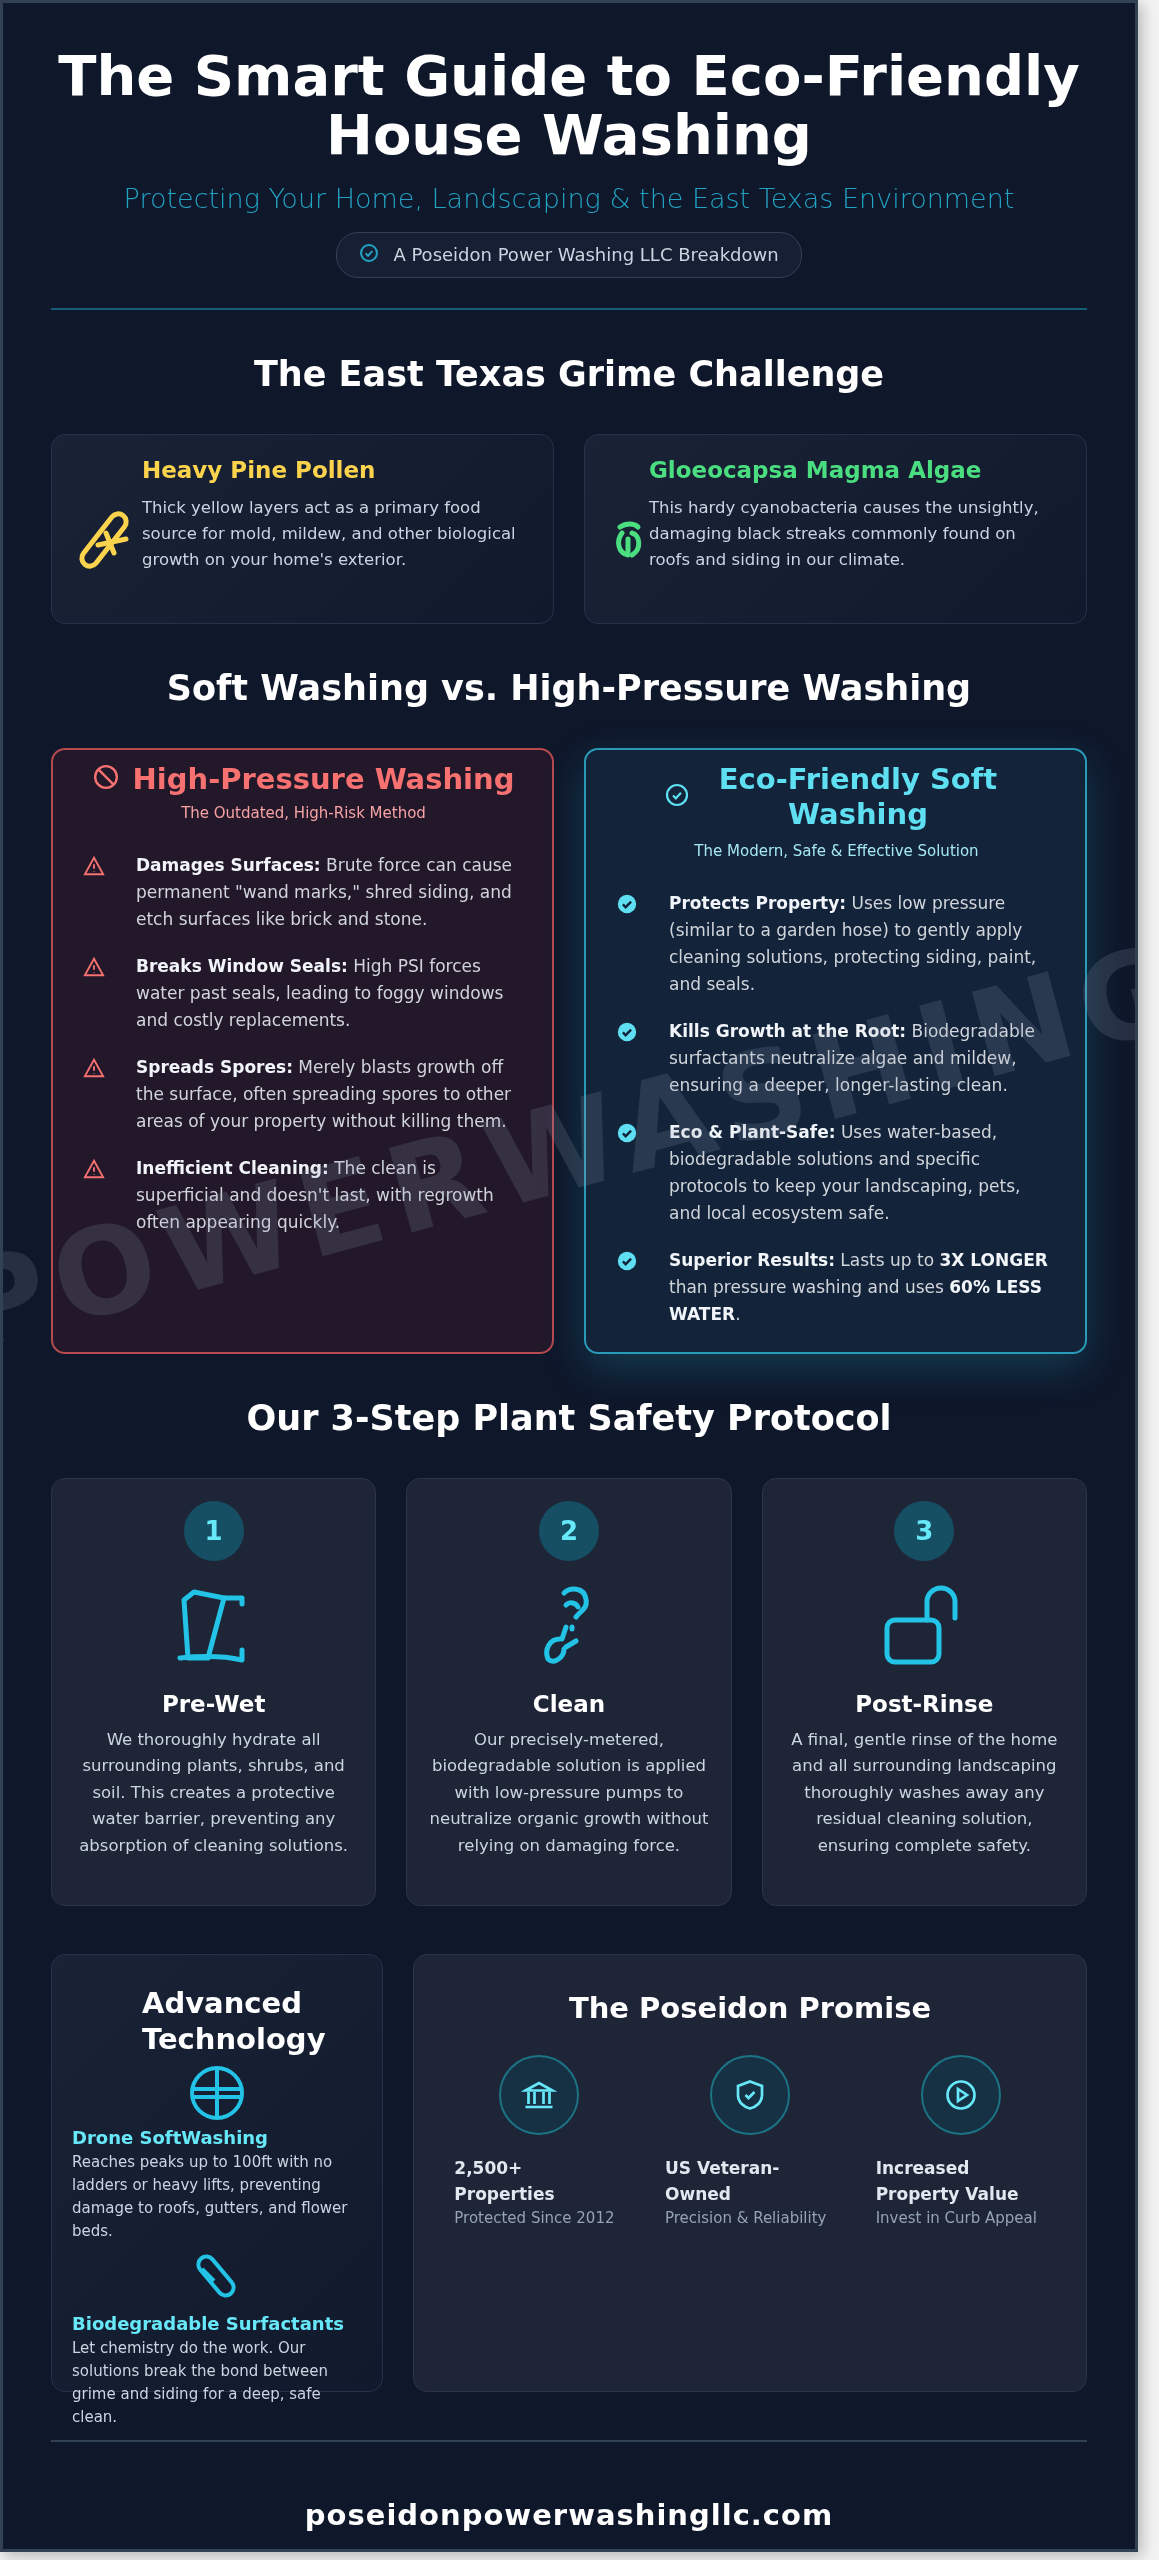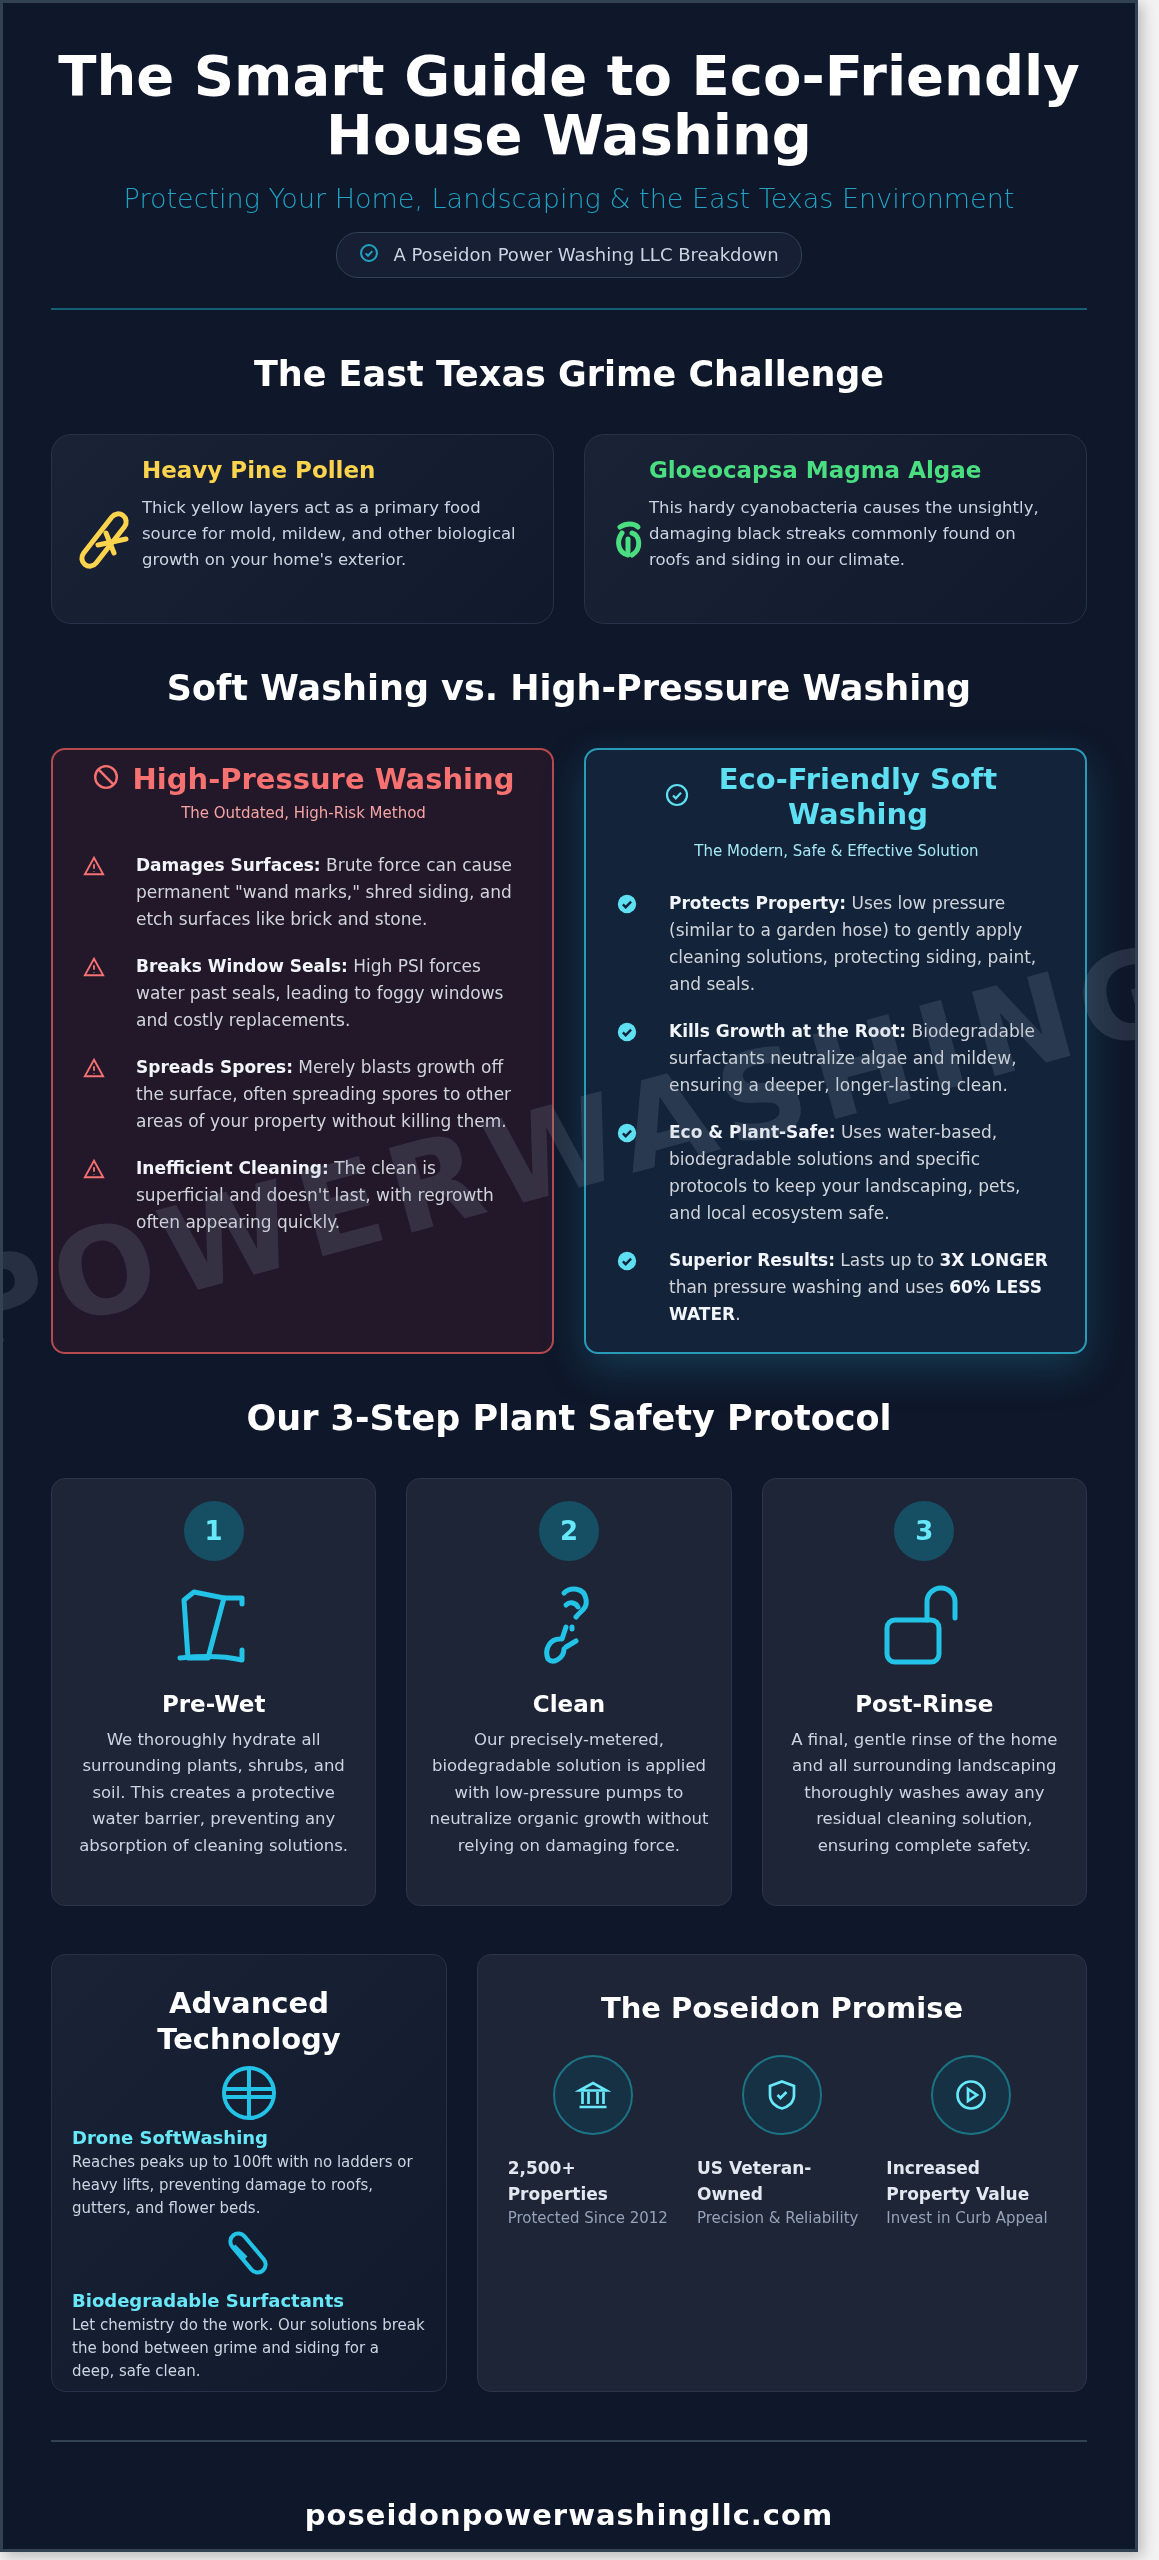--- a/index.html
+++ b/index.html
@@ -21,21 +21,21 @@
   .badge {
     display: inline-flex; align-items: center; gap: 14px; margin-top: 18px;
     padding: 10px 22px; border: 1px solid #334155; border-radius: 22px; background: #161f33;
     font-size: 18px; color: #cbd5e1;
   }
   .rule { height: 2px; background: #155e75; margin: 30px 48px 0; }
   .rule.gray { background: #334155; }
   .section-title { text-align: center; font-size: 35px; font-weight: bold; color: #fff; }
   .grime-row { display: flex; gap: 30px; margin: 40px 48px 0; }
   .grime-card {
-    flex: 1; height: 190px; border: 1px solid #263249; border-radius: 20px;
+    flex: 1; height: 190px; border: 1px solid #263249; border-radius: 14px;
     background: linear-gradient(135deg,#1a2236,#111a2c); display: flex; padding: 22px 28px 0 24px;
   }
   .grime-icon { width: 100px; display: flex; align-items: center; justify-content: center; }
   .grime-text h3 { font-size: 23px; margin-bottom: 12px; }
   .grime-text p { font-size: 16.5px; line-height: 26px; color: #cbd5e1; }
   .vs-row { display: flex; gap: 30px; margin: 40px 48px 0; align-items: stretch; }
   .vs-card { flex: 1; border-radius: 14px; padding: 12px 28px 30px 30px; height: 606px; }
   .vs-bad { background: #22182a; border: 2px solid #b54a4f; }
   .vs-good { background: #12233a; border: 2px solid #2a9bb7; box-shadow: 0 14px 40px rgba(34,163,196,0.25); }
   .vs-head { display: flex; align-items: center; justify-content: center; gap: 14px; }
@@ -52,21 +52,21 @@
   }
   .step-num {
     width: 60px; height: 60px; border-radius: 50%; background: #164e63; color: #67e8f9;
     font-size: 26px; font-weight: bold; display: flex; align-items: center; justify-content: center; margin: 0 auto;
   }
   .step-icon { height: 110px; display: flex; align-items: center; justify-content: center; margin-top: 10px; }
   .step-card h4 { font-size: 23px; color: #fff; margin-top: 10px; }
   .step-card p { font-size: 16.5px; line-height: 26.5px; color: #cbd5e1; padding: 10px 22px 0; }
   .bottom-row { display: flex; gap: 30px; margin: 48px 48px 0; }
   .tech-card {
-    width: 396px; height: 438px; border: 1px solid #263249; border-radius: 14px;
+    width: 332px; height: 438px; border: 1px solid #263249; border-radius: 14px;
     background: linear-gradient(135deg,#1a2236,#111a2c); padding: 30px 20px 0 20px;
   }
   .tech-card h3 { text-align: center; font-size: 29px; color: #fff; line-height: 36px; }
   .tech-item { display: flex; margin-top: 8px; align-items: center; flex-direction: column; }
   .tech-item .ic { flex: 0 0 60px; display: flex; justify-content: center; }
   .tech-item h5 { font-size: 18px; color: #67e8f9; line-height: 26px; }
   .tech-item p { font-size: 15px; line-height: 23px; color: #cbd5e1; }
   .promise-card {
     flex: 1; height: 438px; background: #1e2536; border: 1px solid #2b3548; border-radius: 14px; padding-top: 36px;
   }

